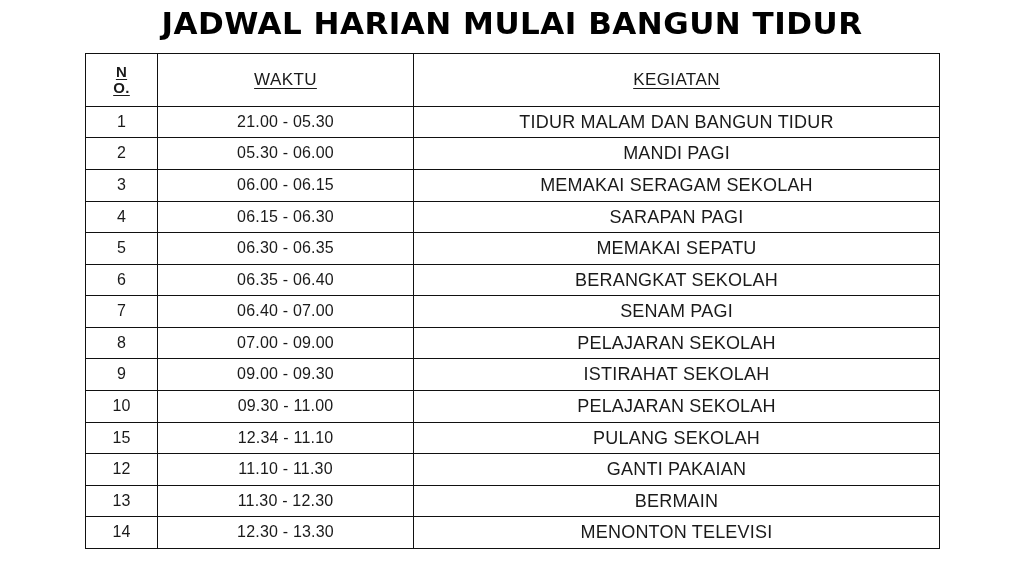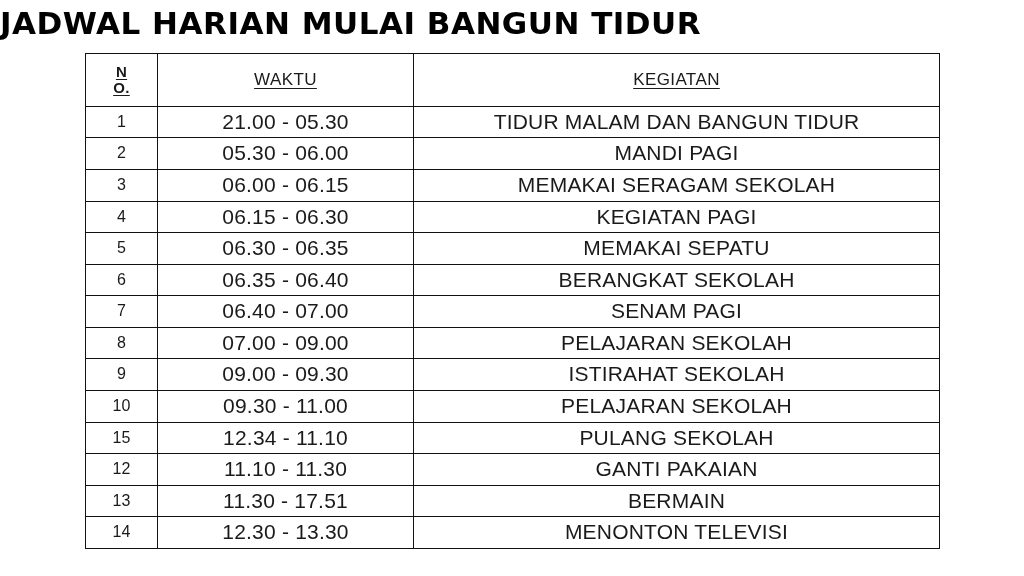--- a/index.html
+++ b/index.html
@@ -15,21 +15,21 @@
     color: #1a1a1a;
   }
   .page {
     width: 1024px;
     height: 576px;
     position: relative;
     background: #ffffff;
     box-sizing: border-box;
   }
   .title-block {
-    text-align: left;
+    text-align: center;
     padding-top: 6px;
   }
   .title-line {
     font-family: "DejaVu Sans", sans-serif;
     font-weight: bold;
     font-size: 31px;
     letter-spacing: 0.5px;
     line-height: 1.12;
     color: #000000;
     white-space: nowrap;
@@ -72,22 +72,22 @@
     font-weight: bold;
   }
   .no-head span { display: block; text-decoration: underline; text-underline-offset: 2px; }
 
   tbody td {
     height: 30.6px;
     line-height: 30.6px;
     font-size: 17px;
   }
   tbody td.no-cell { font-size: 16px; }
-  tbody td.waktu-cell { font-size: 21px; letter-spacing: 0.2px; }
-  tbody td.kegiatan-cell { font-size: 21px; letter-spacing: 0.2px; }
+  tbody td.waktu-cell { font-size: 16px; letter-spacing: 0.2px; }
+  tbody td.kegiatan-cell { font-size: 18px; letter-spacing: 0.2px; }
 </style>
 </head>
 <body>
 
 <div class="page">
 
   <div class="title-block">
     <div class="title-line">JADWAL HARIAN MULAI BANGUN TIDUR</div>
   </div>
 
@@ -122,21 +122,21 @@
           <td class="kegiatan-cell">MANDI PAGI</td>
         </tr>
         <tr>
           <td class="no-cell">3</td>
           <td class="waktu-cell">06.00 - 06.15</td>
           <td class="kegiatan-cell">MEMAKAI SERAGAM SEKOLAH</td>
         </tr>
         <tr>
           <td class="no-cell">4</td>
           <td class="waktu-cell">06.15 - 06.30</td>
-          <td class="kegiatan-cell">KEGIATAN PAGI</td>
+          <td class="kegiatan-cell">SARAPAN PAGI</td>
         </tr>
         <tr>
           <td class="no-cell">5</td>
           <td class="waktu-cell">06.30 - 06.35</td>
           <td class="kegiatan-cell">MEMAKAI SEPATU</td>
         </tr>
         <tr>
           <td class="no-cell">6</td>
           <td class="waktu-cell">06.35 - 06.40</td>
           <td class="kegiatan-cell">BERANGKAT SEKOLAH</td>
@@ -166,21 +166,21 @@
           <td class="waktu-cell">12.34 - 11.10</td>
           <td class="kegiatan-cell">PULANG SEKOLAH</td>
         </tr>
         <tr>
           <td class="no-cell">12</td>
           <td class="waktu-cell">11.10 - 11.30</td>
           <td class="kegiatan-cell">GANTI PAKAIAN</td>
         </tr>
         <tr>
           <td class="no-cell">13</td>
-          <td class="waktu-cell">11.30 - 17.51</td>
+          <td class="waktu-cell">11.30 - 12.30</td>
           <td class="kegiatan-cell">BERMAIN</td>
         </tr>
         <tr>
           <td class="no-cell">14</td>
           <td class="waktu-cell">12.30 - 13.30</td>
           <td class="kegiatan-cell">MENONTON TELEVISI</td>
         </tr>
 
       </tbody>
     </table>

